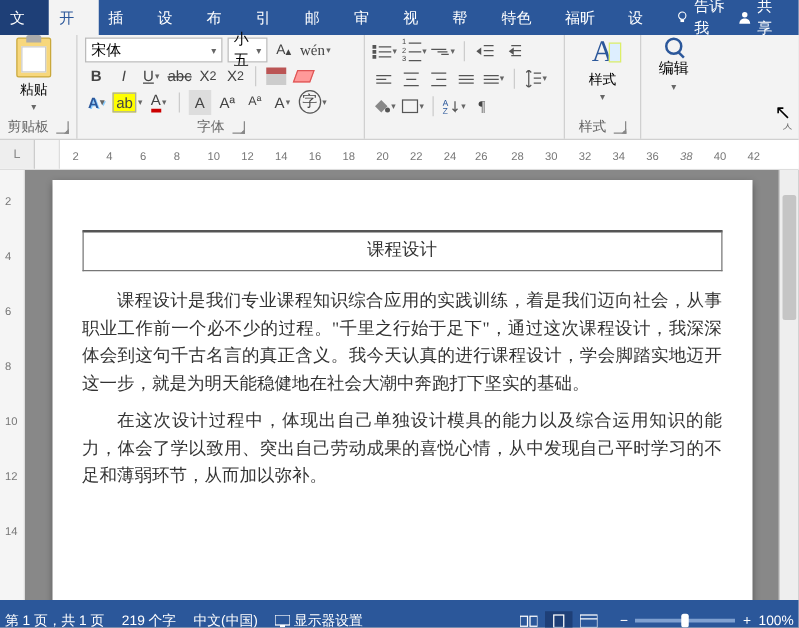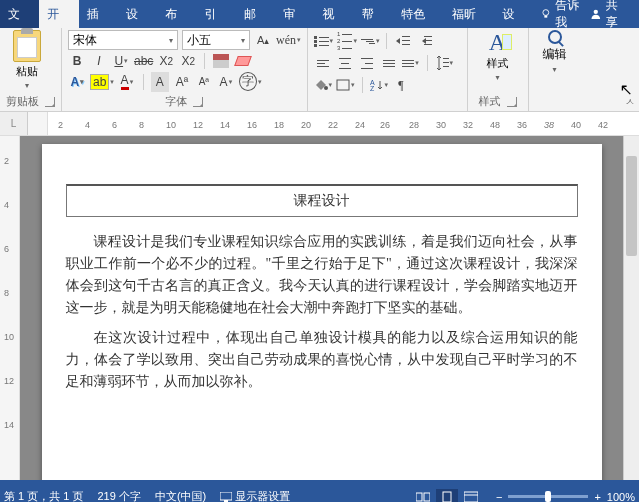--- a/index.html
+++ b/index.html
@@ -16,21 +16,21 @@
 .group-label { text-align: center; color: #666; font-size: 11px; padding: 2px 0; margin-top: auto; display: flex; justify-content: center; align-items: center; gap: 6px; }
 .launcher { width: 10px; height: 10px; border: 1px solid #888; border-top: none; border-left: none; position: relative; }
 .launcher::after { content: ""; position: absolute; right: -1px; bottom: -1px; border: 2px solid transparent; border-right-color: #888; border-bottom-color: #888; }
 .paste-big { display: flex; flex-direction: column; align-items: center; justify-content: flex-end; width: 42px; gap: 2px; }
 .paste-icon { width: 28px; height: 32px; background: #f7d77c; border: 1px solid #c9a83b; border-radius: 2px; position: relative; }
 .paste-icon::after { content: ""; position: absolute; left: 3px; top: 6px; right: 3px; bottom: 3px; background: #fff; border: 1px solid #ccc; }
 .paste-icon::before { content: ""; position: absolute; left: 7px; top: -3px; width: 12px; height: 6px; background: #aaa; border-radius: 2px 2px 0 0; }
 .row { display: flex; align-items: center; gap: 4px; height: 22px; }
 .font-name, .font-size { background: #fff; border: 1px solid #bbb; height: 20px; display: flex; align-items: center; padding: 0 4px; }
 .font-name { width: 110px; justify-content: space-between; }
-.font-size { width: 68px; justify-content: space-between; align-items: center; }
+.font-size { width: 32px; justify-content: space-between; align-items: center; }
 .dd-arrow { font-size: 8px; color: #666; }
 .btn { min-width: 18px; height: 20px; display: flex; align-items: center; justify-content: center; cursor: pointer; color: #444; }
 .btn.small { font-size: 11px; }
 .btn svg { pointer-events: none; }
 .btn.hasdd::after { content: "▾"; font-size: 7px; color: #666; margin-left: 1px; }
 .sep { width: 1px; height: 16px; background: #ccc; margin: 0 3px; }
 .eraser { width: 14px; height: 10px; background: #f99; transform: skewX(-20deg); border: 1px solid #d55; }
 .brush { width: 16px; height: 14px; background: linear-gradient(#b55 40%, #ccc 40%); }
 .listicon { display: flex; flex-direction: column; gap: 1px; }
 .listicon span { display: flex; align-items: center; gap: 2px; }
@@ -349,21 +349,21 @@
       <span class="tick" style="left: 172px;">14</span>
       <span class="tick" style="left: 199px;">16</span>
       <span class="tick" style="left: 226px;">18</span>
       <span class="tick" style="left: 253px;">20</span>
       <span class="tick" style="left: 280px;">22</span>
       <span class="tick" style="left: 307px;">24</span>
       <span class="tick" style="left: 332px;">26</span>
       <span class="tick" style="left: 361px;">28</span>
       <span class="tick" style="left: 388px;">30</span>
       <span class="tick" style="left: 415px;">32</span>
-      <span class="tick" style="left: 442px;">48</span>
+      <span class="tick" style="left: 442px;">34</span>
       <span class="tick" style="left: 469px;">36</span>
       <span class="tick" style="left: 496px; font-style: italic;">38</span>
       <span class="tick" style="left: 523px;">40</span>
       <span class="tick" style="left: 550px;">42</span>
     </div>
 </div>
 
 <div class="workspace">
   <div class="vruler" id="vruler">
       <span class="vt" style="top: 20px;">2</span>

